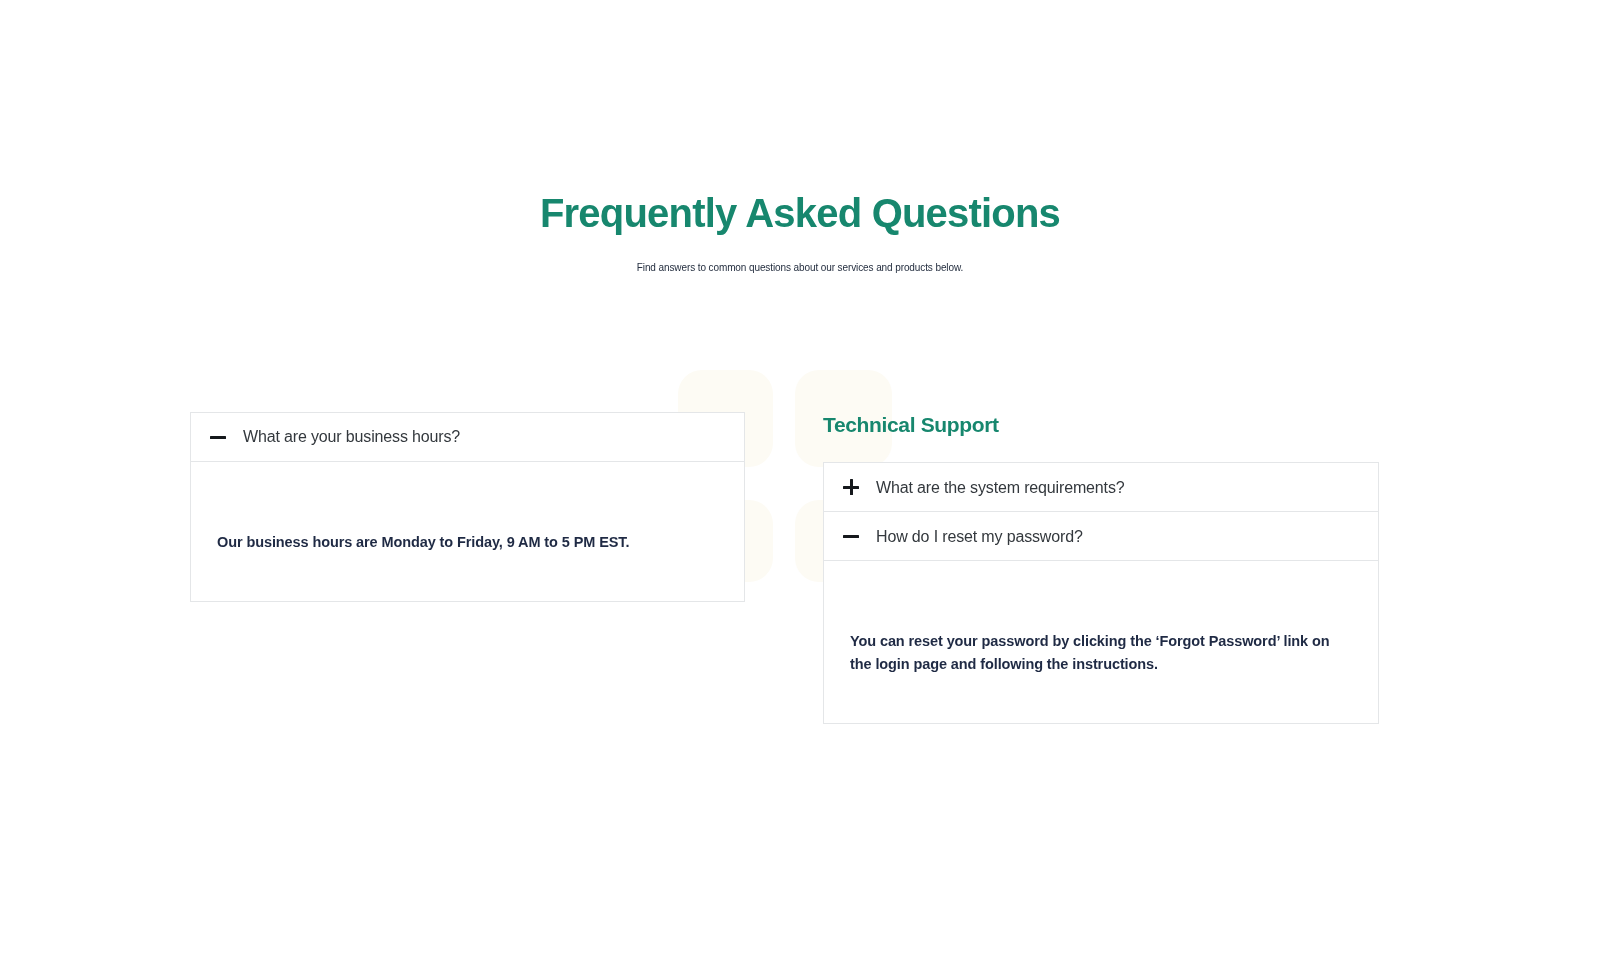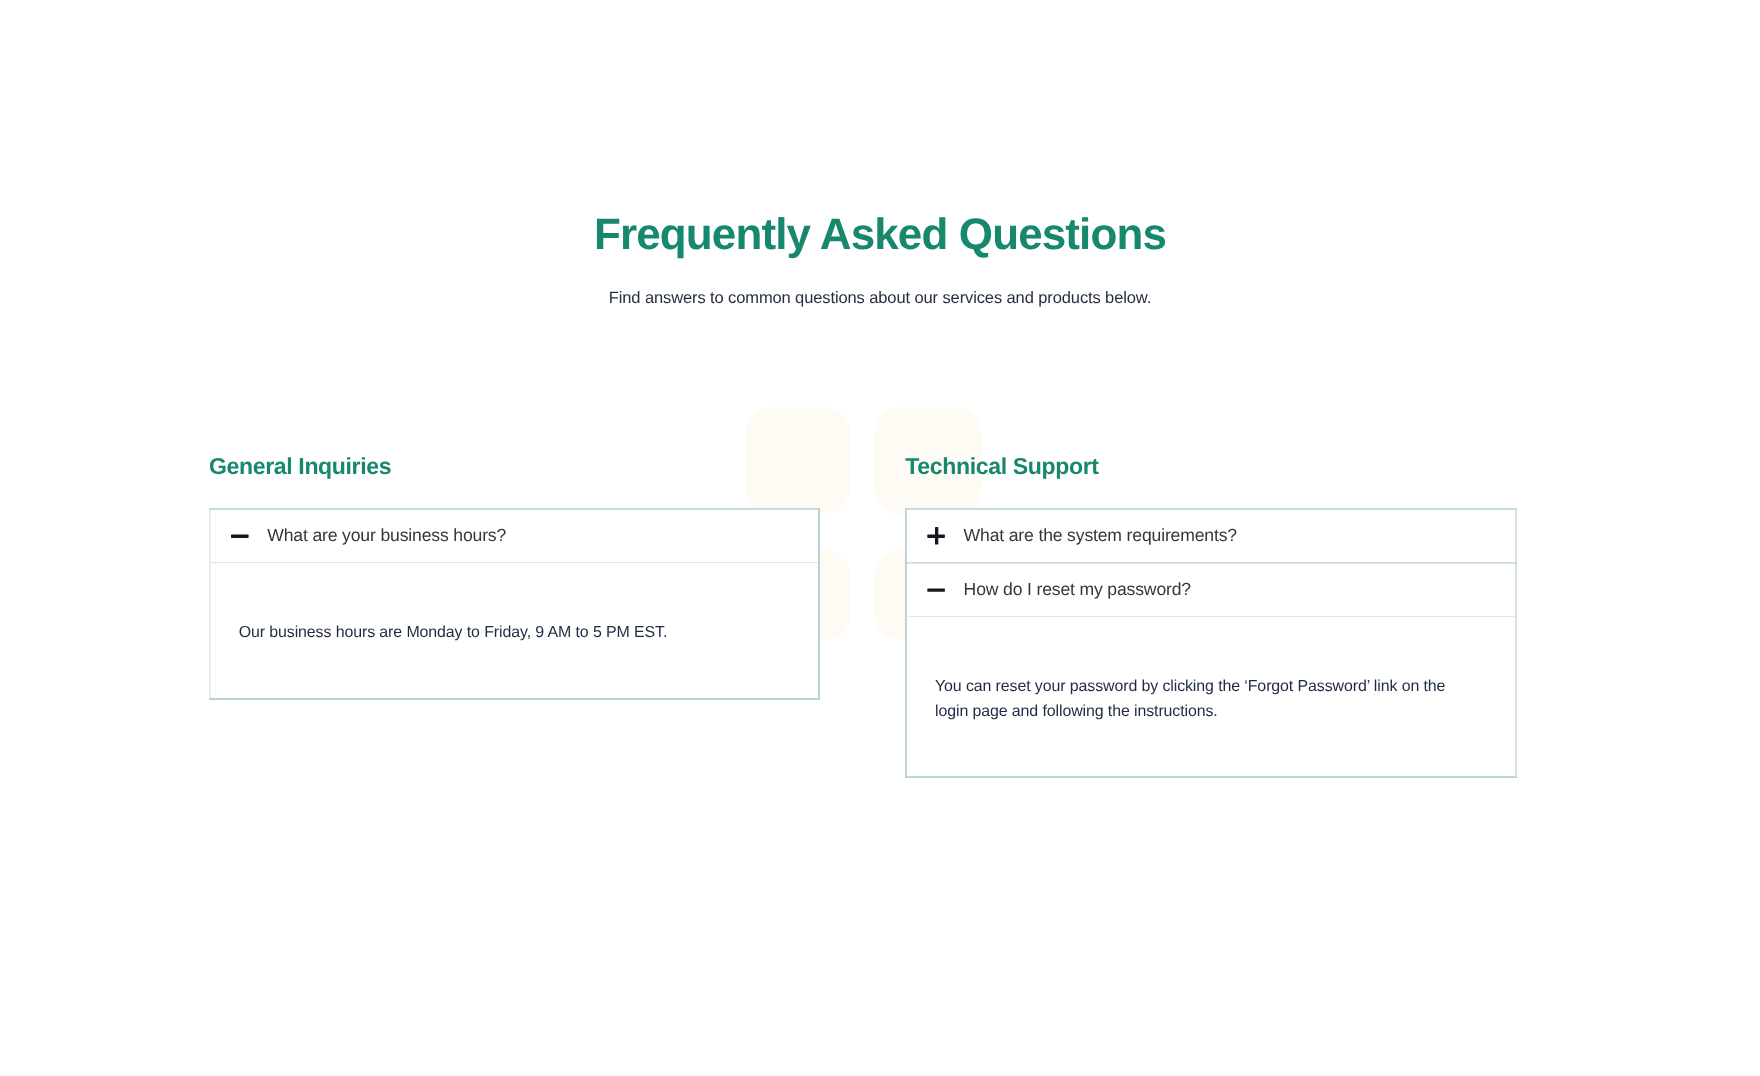--- a/index.html
+++ b/index.html
@@ -49,21 +49,21 @@
   }
   .page-title {
     font-size: 40px;
     font-weight: 700;
     letter-spacing: -0.8px;
     color: #17876E;
     line-height: 1.15;
   }
   .page-subtitle {
     margin-top: 26px;
-    font-size: 15px;
+    font-size: 10px;
     font-weight: 400;
     color: #252F40;
     letter-spacing: -0.1px;
   }
 
   
   .columns {
     position: absolute;
     left: 0;
     top: 412px;
@@ -141,25 +141,26 @@
     line-height: 1.2;
   }
 
   .acc-panel {
     border-top: 1px solid #E4E6E8;
     background: #ffffff;
     padding: 52px 26px 48px 26px;
   }
   .acc-answer {
     font-size: 14.5px;
-    font-weight: 400;
+    font-weight: 700;
     color: #1F2A44;
     line-height: 1.55;
     letter-spacing: -0.1px;
     max-width: 490px;
+    margin-top: 17px;
   }
 </style>
 </head>
 <body>
 
 <div id="page">
 
   <div class="deco-layer">
     <div class="deco-square deco-a"></div>
     <div class="deco-square deco-b"></div>
@@ -168,21 +169,20 @@
   </div>
 
   <div class="header">
     <h1 class="page-title">Frequently Asked Questions</h1>
     <p class="page-subtitle">Find answers to common questions about our services and products below.</p>
   </div>
 
   <div class="columns">
 
     <div class="column column-left">
-      <h2 class="section-title">General Inquiries</h2>
 
       <div class="accordion">
 
         <div class="acc-item expanded">
           <div class="acc-header">
             <span class="acc-icon minus"></span>
             <span class="acc-question">What are your business hours?</span>
           </div>
           <div class="acc-panel">
             <div class="acc-answer">Our business hours are Monday to Friday, 9 AM to 5 PM EST.</div>

